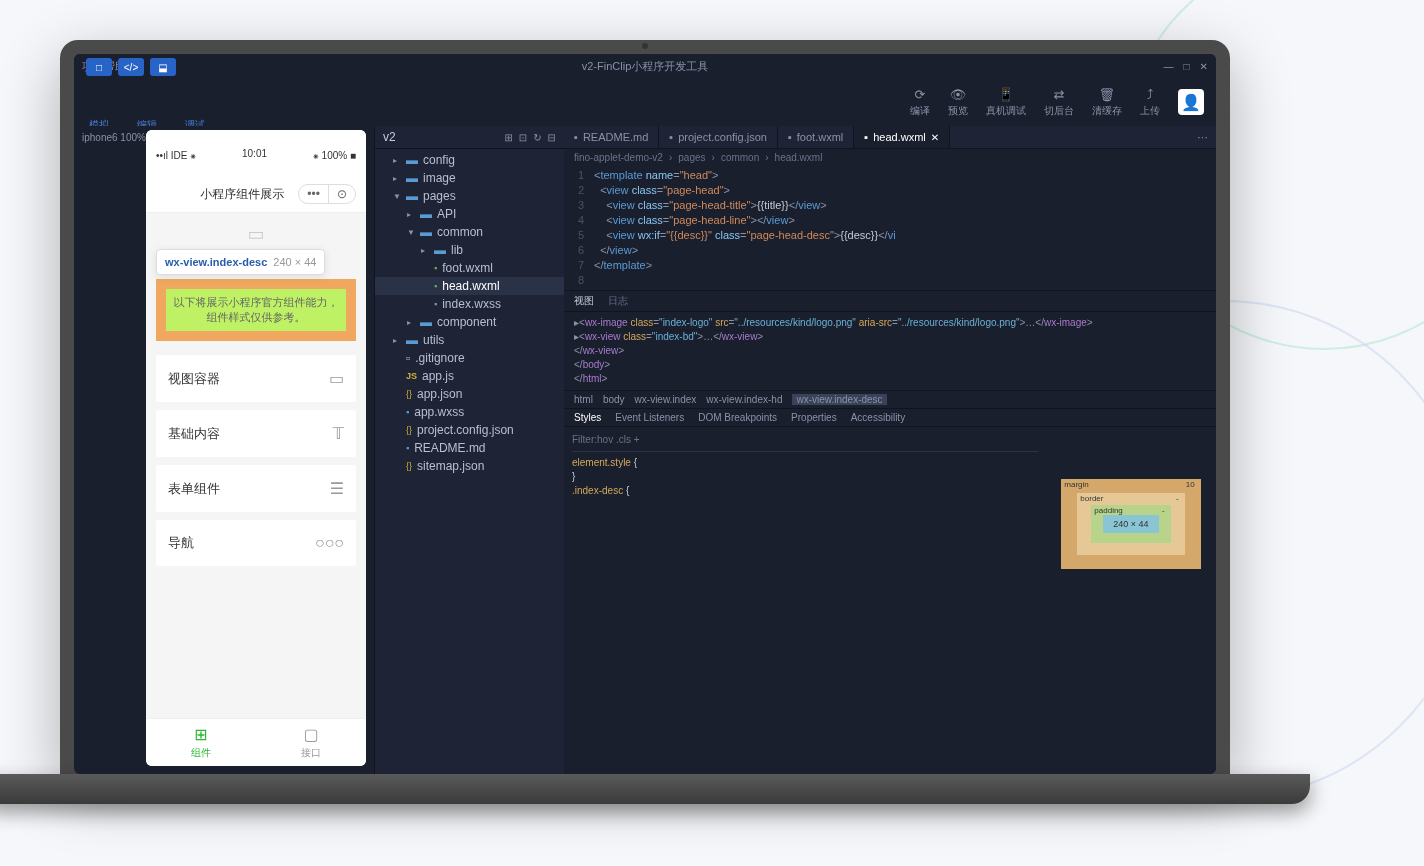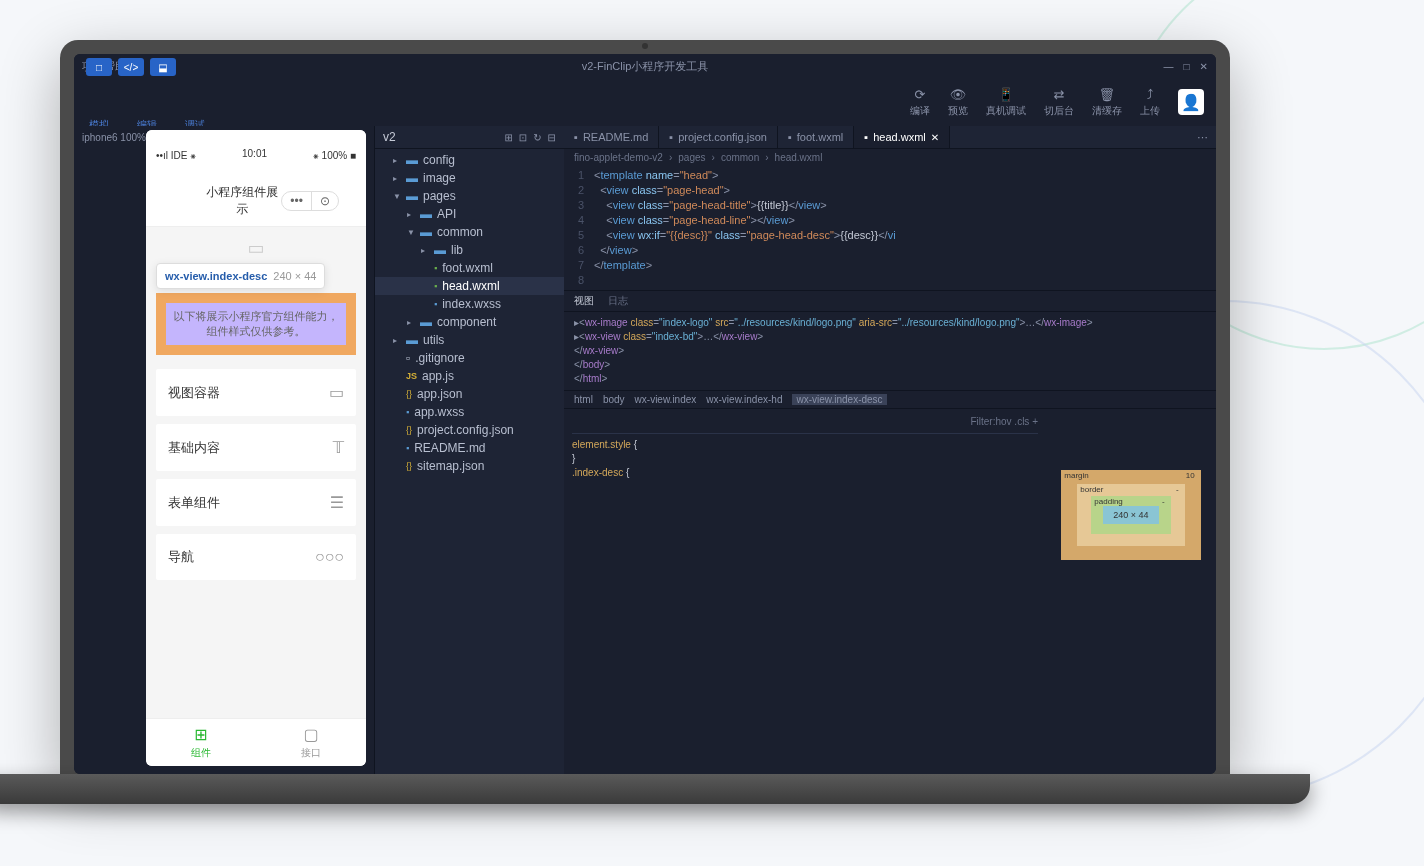--- a/index.html
+++ b/index.html
@@ -34,31 +34,31 @@
 .avatar { width: 26px; height: 26px; background: #fff; border-radius: 4px; display: flex; align-items: center; justify-content: center; font-size: 16px; }
 
 
 .main { flex: 1; display: flex; overflow: hidden; }
 
 
 .sim { width: 300px; background: #1a1f2e; padding: 4px 8px 8px; display: flex; }
 .sim-lbl { color: #8a92a8; font-size: 10px; padding: 2px 0 6px; }
 .phone { background: #f5f5f5; border-radius: 6px; flex: 1; display: flex; flex-direction: column; overflow: hidden; }
 .phone-status { display: flex; justify-content: space-between; padding: 18px 10px; font-size: 10px; color: #333; background: #fff; gap: 45px; }
-.phone-title-row { display: flex; align-items: center; justify-content: space-between; padding: 4px 27px 8px; background: #fff; border-bottom: 1px solid #eee; }
+.phone-title-row { display: flex; align-items: center; justify-content: space-between; padding: 4px 10px 8px; background: #fff; border-bottom: 1px solid #eee; }
 .phone-title { font-size: 12px; color: #333; flex: 1; text-align: center; }
 .capsule { display: flex; border: 1px solid #ddd; border-radius: 12px; overflow: hidden; }
 .capsule span { padding: 2px 8px; font-size: 12px; color: #666; }
 .capsule span:first-child { border-right: 1px solid #ddd; }
 .phone-body { flex: 1; padding: 10px; overflow: auto; }
 .tooltip { background: #fff; border: 1px solid #ddd; border-radius: 4px; padding: 6px 8px; font-size: 11px; display: inline-flex; gap: 6px; box-shadow: 0 2px 8px rgba(0,0,0,0.1); margin-bottom: 4px; }
 .tooltip .sel { color: #265dab; font-weight: 600; }
 .tooltip .dim { color: #999; }
 .highlight-box { background: #f0a860; padding: 10px; font-size: 11px; color: #666; text-align: center; margin-bottom: 14px; }
-.highlight-inner { background: #c4b5fd; padding: 6px; }
+.highlight-inner { background: #bef264; padding: 6px; }
 .list-item { background: #fff; padding: 14px 12px; margin-bottom: 8px; display: flex; justify-content: space-between; align-items: center; font-size: 13px; color: #333; border-radius: 2px; }
 .list-item .ic { color: #999; font-size: 16px; }
 .phone-tabbar { display: flex; border-top: 1px solid #eee; background: #fff; }
 .tab { flex: 1; text-align: center; padding: 6px; font-size: 10px; color: #999; }
 .tab.active { color: #2ab832; }
 .tab .ic { display: block; font-size: 16px; margin-bottom: 2px; }
 
 
 .filetree { width: 190px; background: #1e2435; border-left: 1px solid #0f1420; display: flex; flex-direction: column; }
 .ft-head { display: flex; align-items: center; justify-content: space-between; padding: 4px 8px; color: #c5cad6; font-size: 12px; border-bottom: 1px solid #0f1420; }
@@ -103,21 +103,21 @@
 .dt-dom .hl { background: #2864c7; color: #fff; display: block; padding: 1px 2px; }
 .dt-dom .t-tag { color: #a77bca; }
 .dt-dom .t-attr { color: #d4a85a; }
 .dt-dom .t-str { color: #6ab0d4; }
 .dt-crumb { padding: 3px 10px; color: #8a92a8; display: flex; gap: 10px; border-top: 1px solid #0f1420; border-bottom: 1px solid #0f1420; }
 .dt-crumb .act { background: #3a4258; padding: 0 4px; }
 .dt-subtabs { display: flex; gap: 14px; padding: 3px 10px; color: #8a92a8; border-bottom: 1px solid #0f1420; }
 .dt-subtabs .act { color: #fff; }
 .dt-bottom { flex: 1; display: flex; }
 .dt-styles { flex: 1; padding: 4px 8px; font-family: Consolas, monospace; color: #c5cad6; line-height: 14px; }
-.dt-filter { display: flex; justify-content: flex-end; padding: 2px 0 4px; color: #6a7288; border-bottom: 1px solid #2a3248; margin-bottom: 4px; }
+.dt-filter { display: flex; justify-content: flex-start; padding: 2px 0 4px; color: #6a7288; border-bottom: 1px solid #2a3248; margin-bottom: 4px; }
 .css-sel { color: #d4a85a; }
 .css-src { float: right; color: #6a7288; }
 .dt-box { width: 170px; padding: 10px; display: flex; align-items: center; justify-content: center; }
 .box-model { position: relative; font-size: 9px; }
 .bm-margin { background: #d4a86a; padding: 14px 16px; text-align: center; position: relative; }
 .bm-border { background: #e6c896; padding: 12px 14px; position: relative; }
 .bm-padding { background: #b8d48a; padding: 10px 12px; position: relative; }
 .bm-content { background: #8ac5d4; padding: 4px 10px; color: #333; }
 .bm-lbl { position: absolute; top: 1px; left: 3px; color: #333; font-size: 8px; }
 .bm-val { color: #333; font-size: 8px; }
@@ -422,20 +422,27 @@
                 <div><span class="t-pun">&lt;/</span><span class="t-tag">body</span><span class="t-pun">&gt;</span></div>
                 <div><span class="t-pun">&lt;/</span><span class="t-tag">html</span><span class="t-pun">&gt;</span></div>
               </div>
     <div class="dt-crumb" id="dt-crumb">
                 <span class="">html</span>
                 <span class="">body</span>
                 <span class="">wx-view.index</span>
                 <span class="">wx-view.index-hd</span>
                 <span class="act">wx-view.index-desc</span>
               </div>
+    <div class="dt-subtabs" id="dt-subtabs">
+                <span class="act">Styles</span>
+                <span class="">Event Listeners</span>
+                <span class="">DOM Breakpoints</span>
+                <span class="">Properties</span>
+                <span class="">Accessibility</span>
+              </div>
     <div class="dt-bottom">
       <div class="dt-styles">
         <div class="dt-filter">
           <span>Filter</span>
           <span>:hov  .cls  +</span>
         </div>
         <div id="dt-css">
                     <div><span class="css-sel">element.style</span> {<span class="css-src"></span></div>
                     <div>}</div>
                     <div><span class="css-sel">.index-desc</span> {<span class="css-src">

